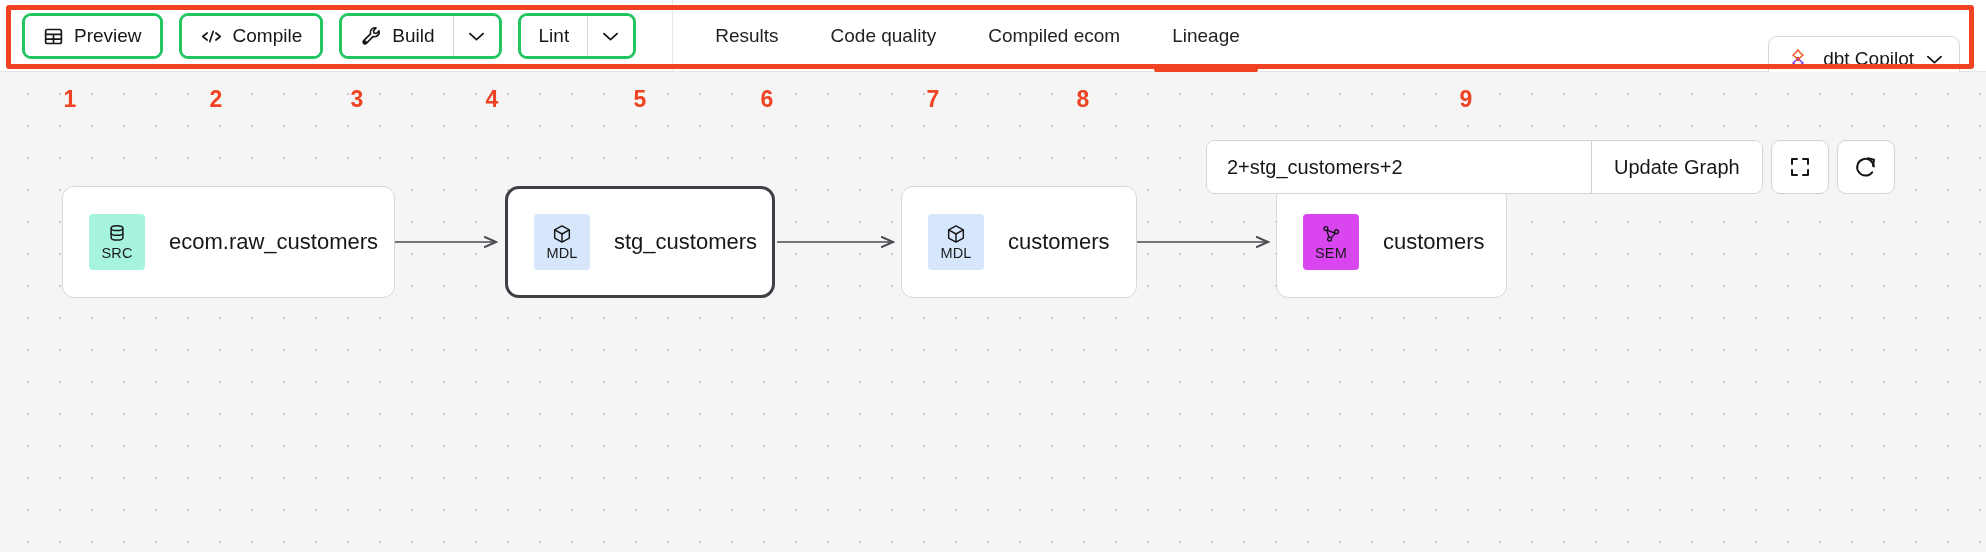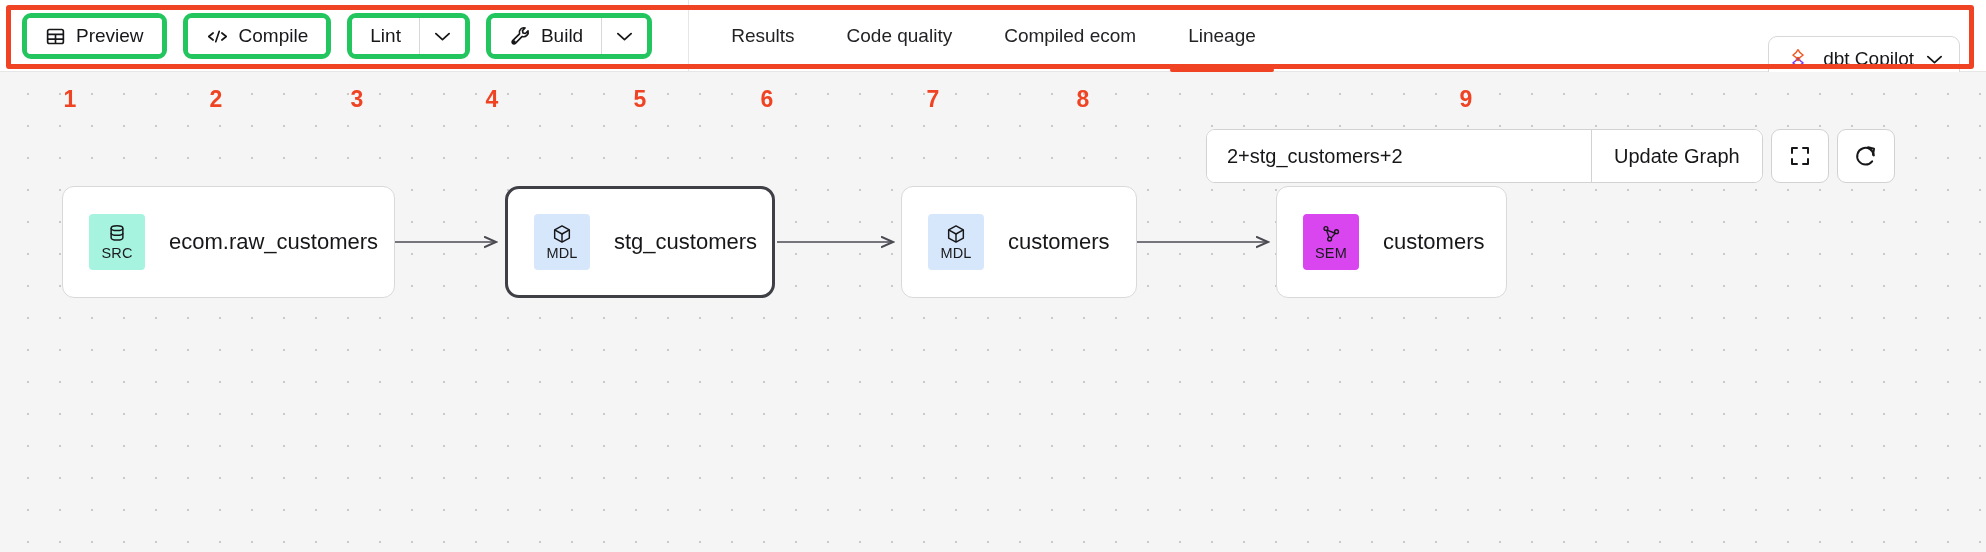--- a/index.html
+++ b/index.html
@@ -46,21 +46,21 @@
     width: 1986px; height: 72px;
     display: flex;
     align-items: center;
     box-sizing: border-box;
     padding-left: 22px;
   }
 
   .btn-group {
     display: flex;
     align-items: stretch;
-    border: 5px solid #22c55e;
+    border: 3px solid #22c55e;
     border-radius: 9px;
     background: #ffffff;
     height: 46px;
     box-sizing: border-box;
     margin-right: 16px;
     overflow: hidden;
   }
   .btn-main {
     display: flex;
     align-items: center;
@@ -161,21 +161,21 @@
     background-color: #f5f5f5;
     background-image: radial-gradient(circle, #c9c9c9 1.1px, transparent 1.2px);
     background-size: 32px 32px;
     background-position: 12px 6px;
     overflow: hidden;
   }
 
   
   .graph-controls {
     position: absolute;
-    left: 1206px; top: 57px;
+    left: 1206px; top: 68px;
     display: flex;
     align-items: center;
     gap: 8px;
     z-index: 10;
   }
   .search-group {
     display: flex;
     align-items: stretch;
     height: 54px;
     background: #ffffff;
@@ -288,40 +288,40 @@
               <polyline points="18,8 23,12 18,16"></polyline>
               <line x1="15" y1="6" x2="11" y2="18"></line>
             </svg>
           </span>
           <span>Compile</span>
         </button>
       </div>
 
       <div class="btn-group">
         <button class="btn-main">
-          <span>Lint</span>
-        </button>
-        <button class="btn-caret">
-          <span class="ico">
-            <svg width="17" height="11" viewBox="0 0 18 11" fill="none" stroke="#17171a" stroke-width="1.9" stroke-linecap="round" stroke-linejoin="round">
-              <polyline points="2,2.5 9,8.8 16,2.5"></polyline>
-            </svg>
-          </span>
-        </button>
-      </div>
-
-      <div class="btn-group">
-        <button class="btn-main">
           <span class="ico">
             <svg width="22" height="22" viewBox="0 0 24 24" fill="none" stroke="#17171a" stroke-width="1.8" stroke-linecap="round" stroke-linejoin="round">
               <path d="M17.5 3.2a5 5 0 0 0-6 6.4L4 17.1a2 2 0 1 0 2.9 2.9l7.5-7.5a5 5 0 0 0 6.4-6.1l-2.9 2.9-2.6-.6-.6-2.6z"></path>
               <circle cx="5.6" cy="18.4" r="0.8" fill="#17171a"></circle>
             </svg>
           </span>
           <span>Build</span>
+        </button>
+        <button class="btn-caret">
+          <span class="ico">
+            <svg width="17" height="11" viewBox="0 0 18 11" fill="none" stroke="#17171a" stroke-width="1.9" stroke-linecap="round" stroke-linejoin="round">
+              <polyline points="2,2.5 9,8.8 16,2.5"></polyline>
+            </svg>
+          </span>
+        </button>
+      </div>
+
+      <div class="btn-group">
+        <button class="btn-main">
+          <span>Lint</span>
         </button>
         <button class="btn-caret">
           <span class="ico">
             <svg width="17" height="11" viewBox="0 0 18 11" fill="none" stroke="#17171a" stroke-width="1.9" stroke-linecap="round" stroke-linejoin="round">
               <polyline points="2,2.5 9,8.8 16,2.5"></polyline>
             </svg>
           </span>
         </button>
       </div>
 

